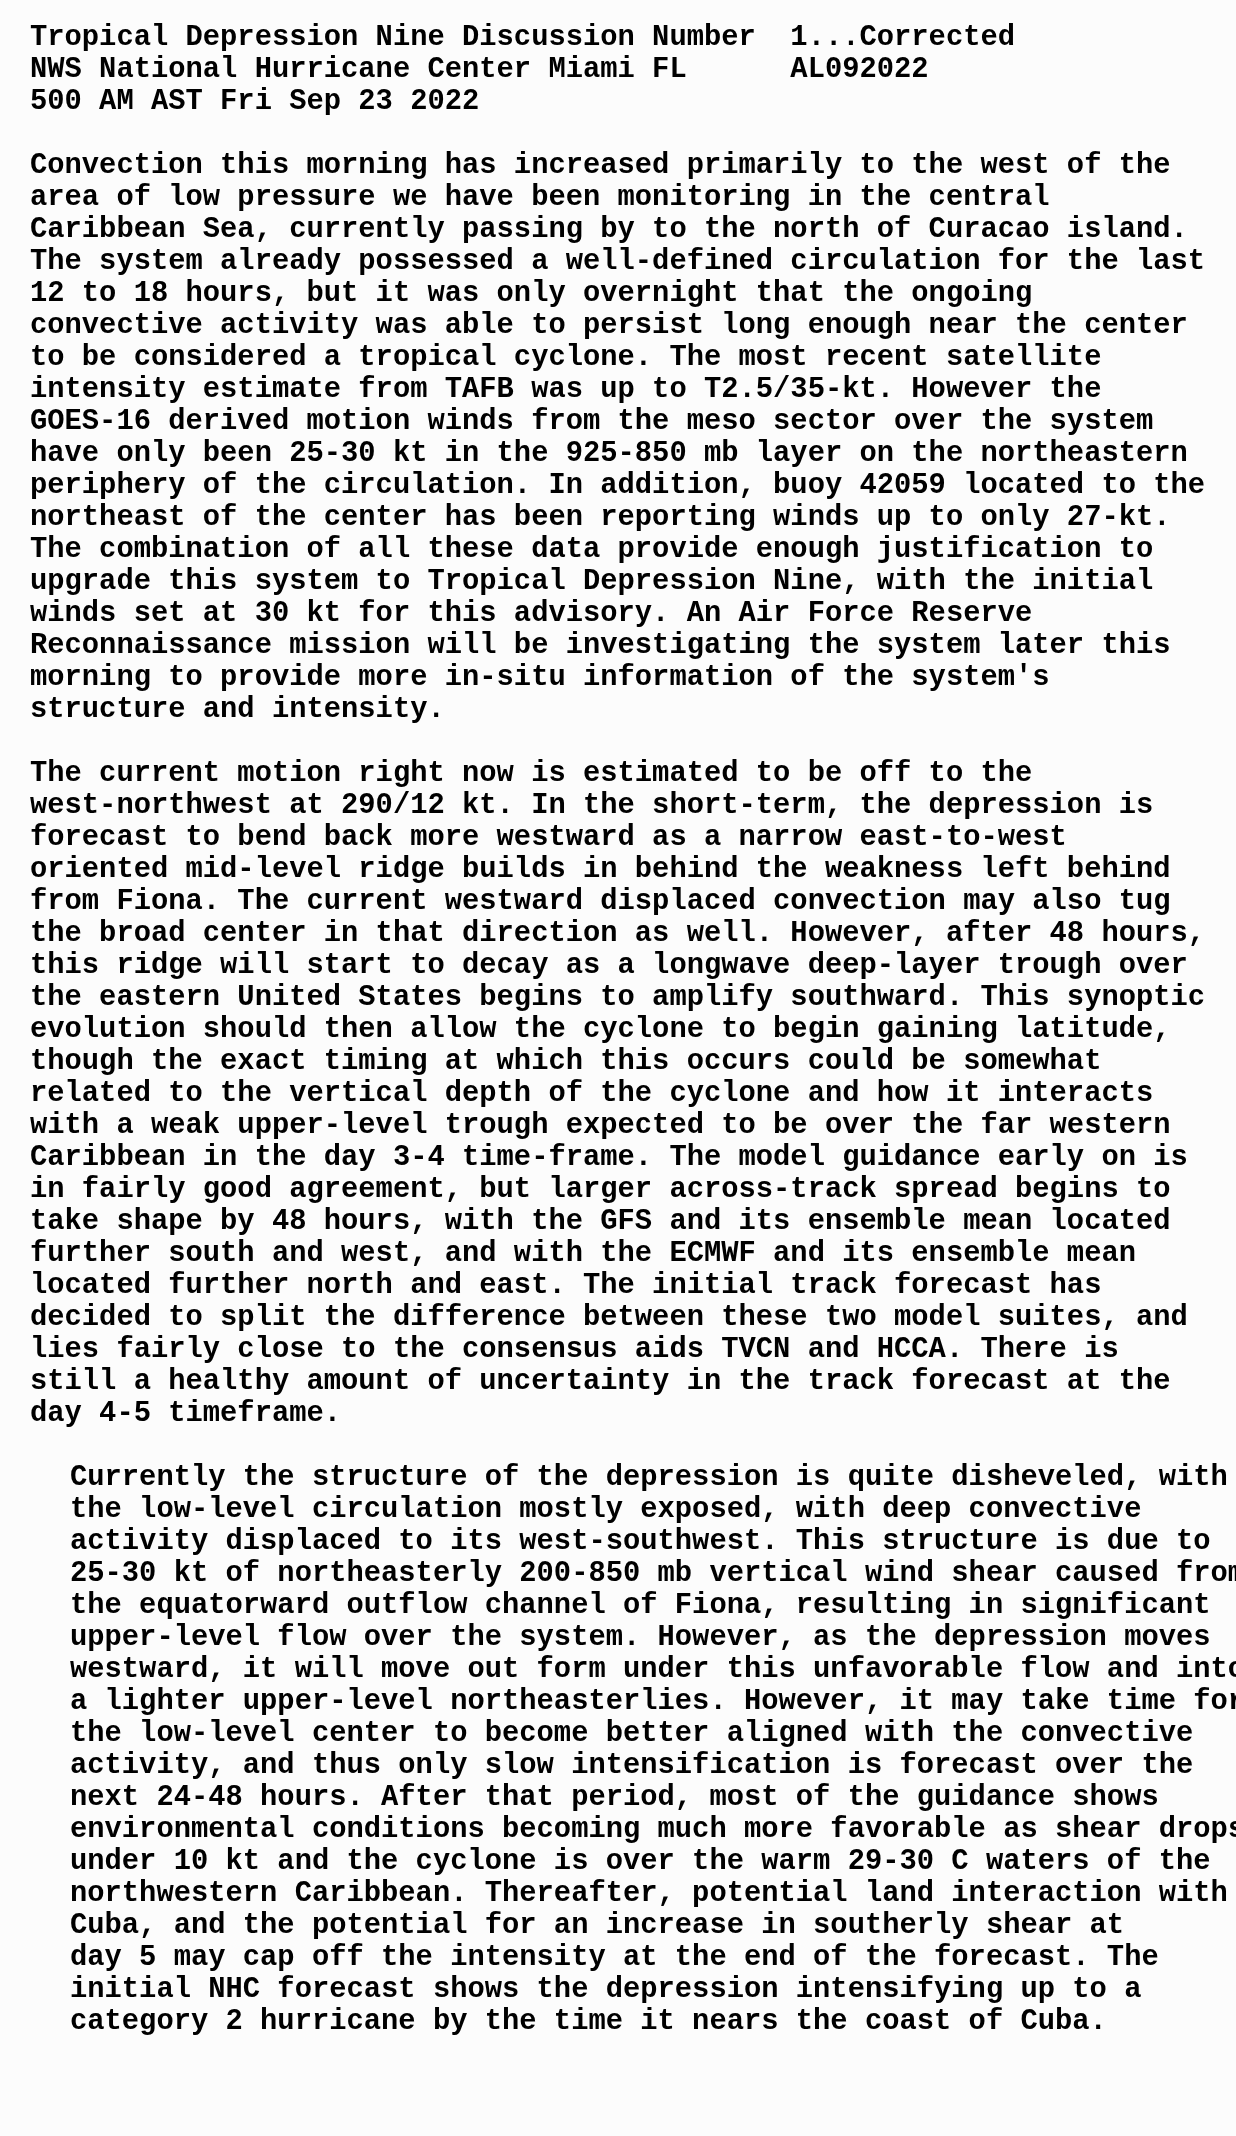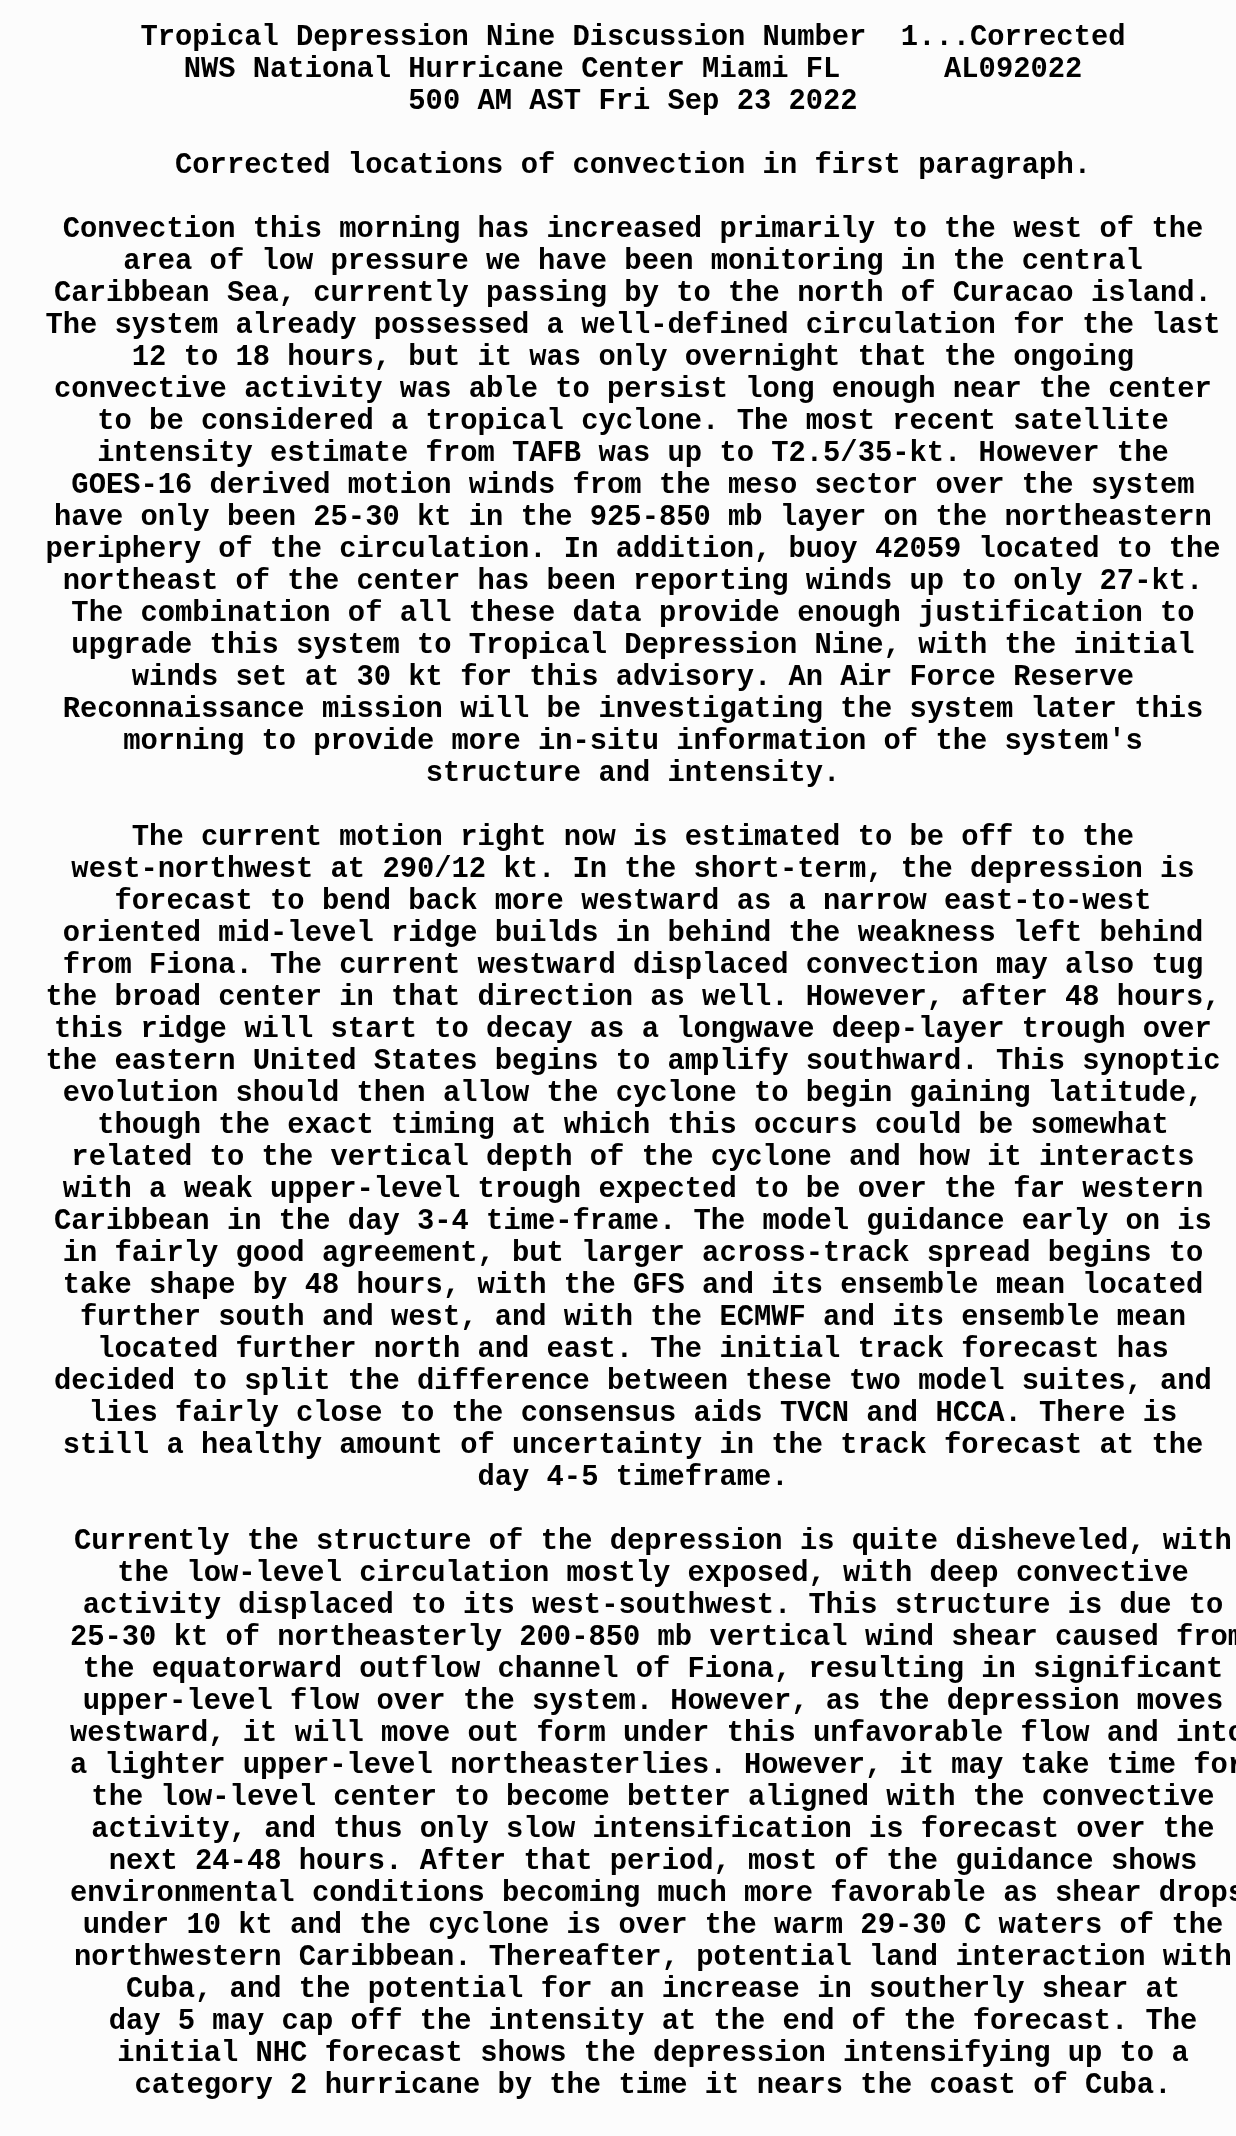--- a/index.html
+++ b/index.html
@@ -13,41 +13,39 @@
     overflow: hidden;
   }
   .doc {
     box-sizing: border-box;
     padding: 22px 0 0 30px;
     font-family: "Liberation Mono", monospace;
     font-weight: 700;
     font-size: 28.8px;
     line-height: 32px;
     color: #000000;
-    text-align: center;
   }
   .doc pre {
     font: inherit;
     color: inherit;
     margin: 0 0 32px 0;       
     white-space: pre;
   }
   .doc pre:last-child {
     margin-bottom: 0;
     margin-left: 40px;
   }
 </style>
 </head>
 <body>
 
 <div class="doc">
   <pre>Tropical Depression Nine Discussion Number  1...Corrected
 NWS National Hurricane Center Miami FL      AL092022
 500 AM AST Fri Sep 23 2022</pre>
-  <pre>Corrected locations of convection in first paragraph.</pre>
   <pre>Convection this morning has increased primarily to the west of the
 area of low pressure we have been monitoring in the central
 Caribbean Sea, currently passing by to the north of Curacao island.
 The system already possessed a well-defined circulation for the last
 12 to 18 hours, but it was only overnight that the ongoing
 convective activity was able to persist long enough near the center
 to be considered a tropical cyclone. The most recent satellite
 intensity estimate from TAFB was up to T2.5/35-kt. However the
 GOES-16 derived motion winds from the meso sector over the system
 have only been 25-30 kt in the 925-850 mb layer on the northeastern

